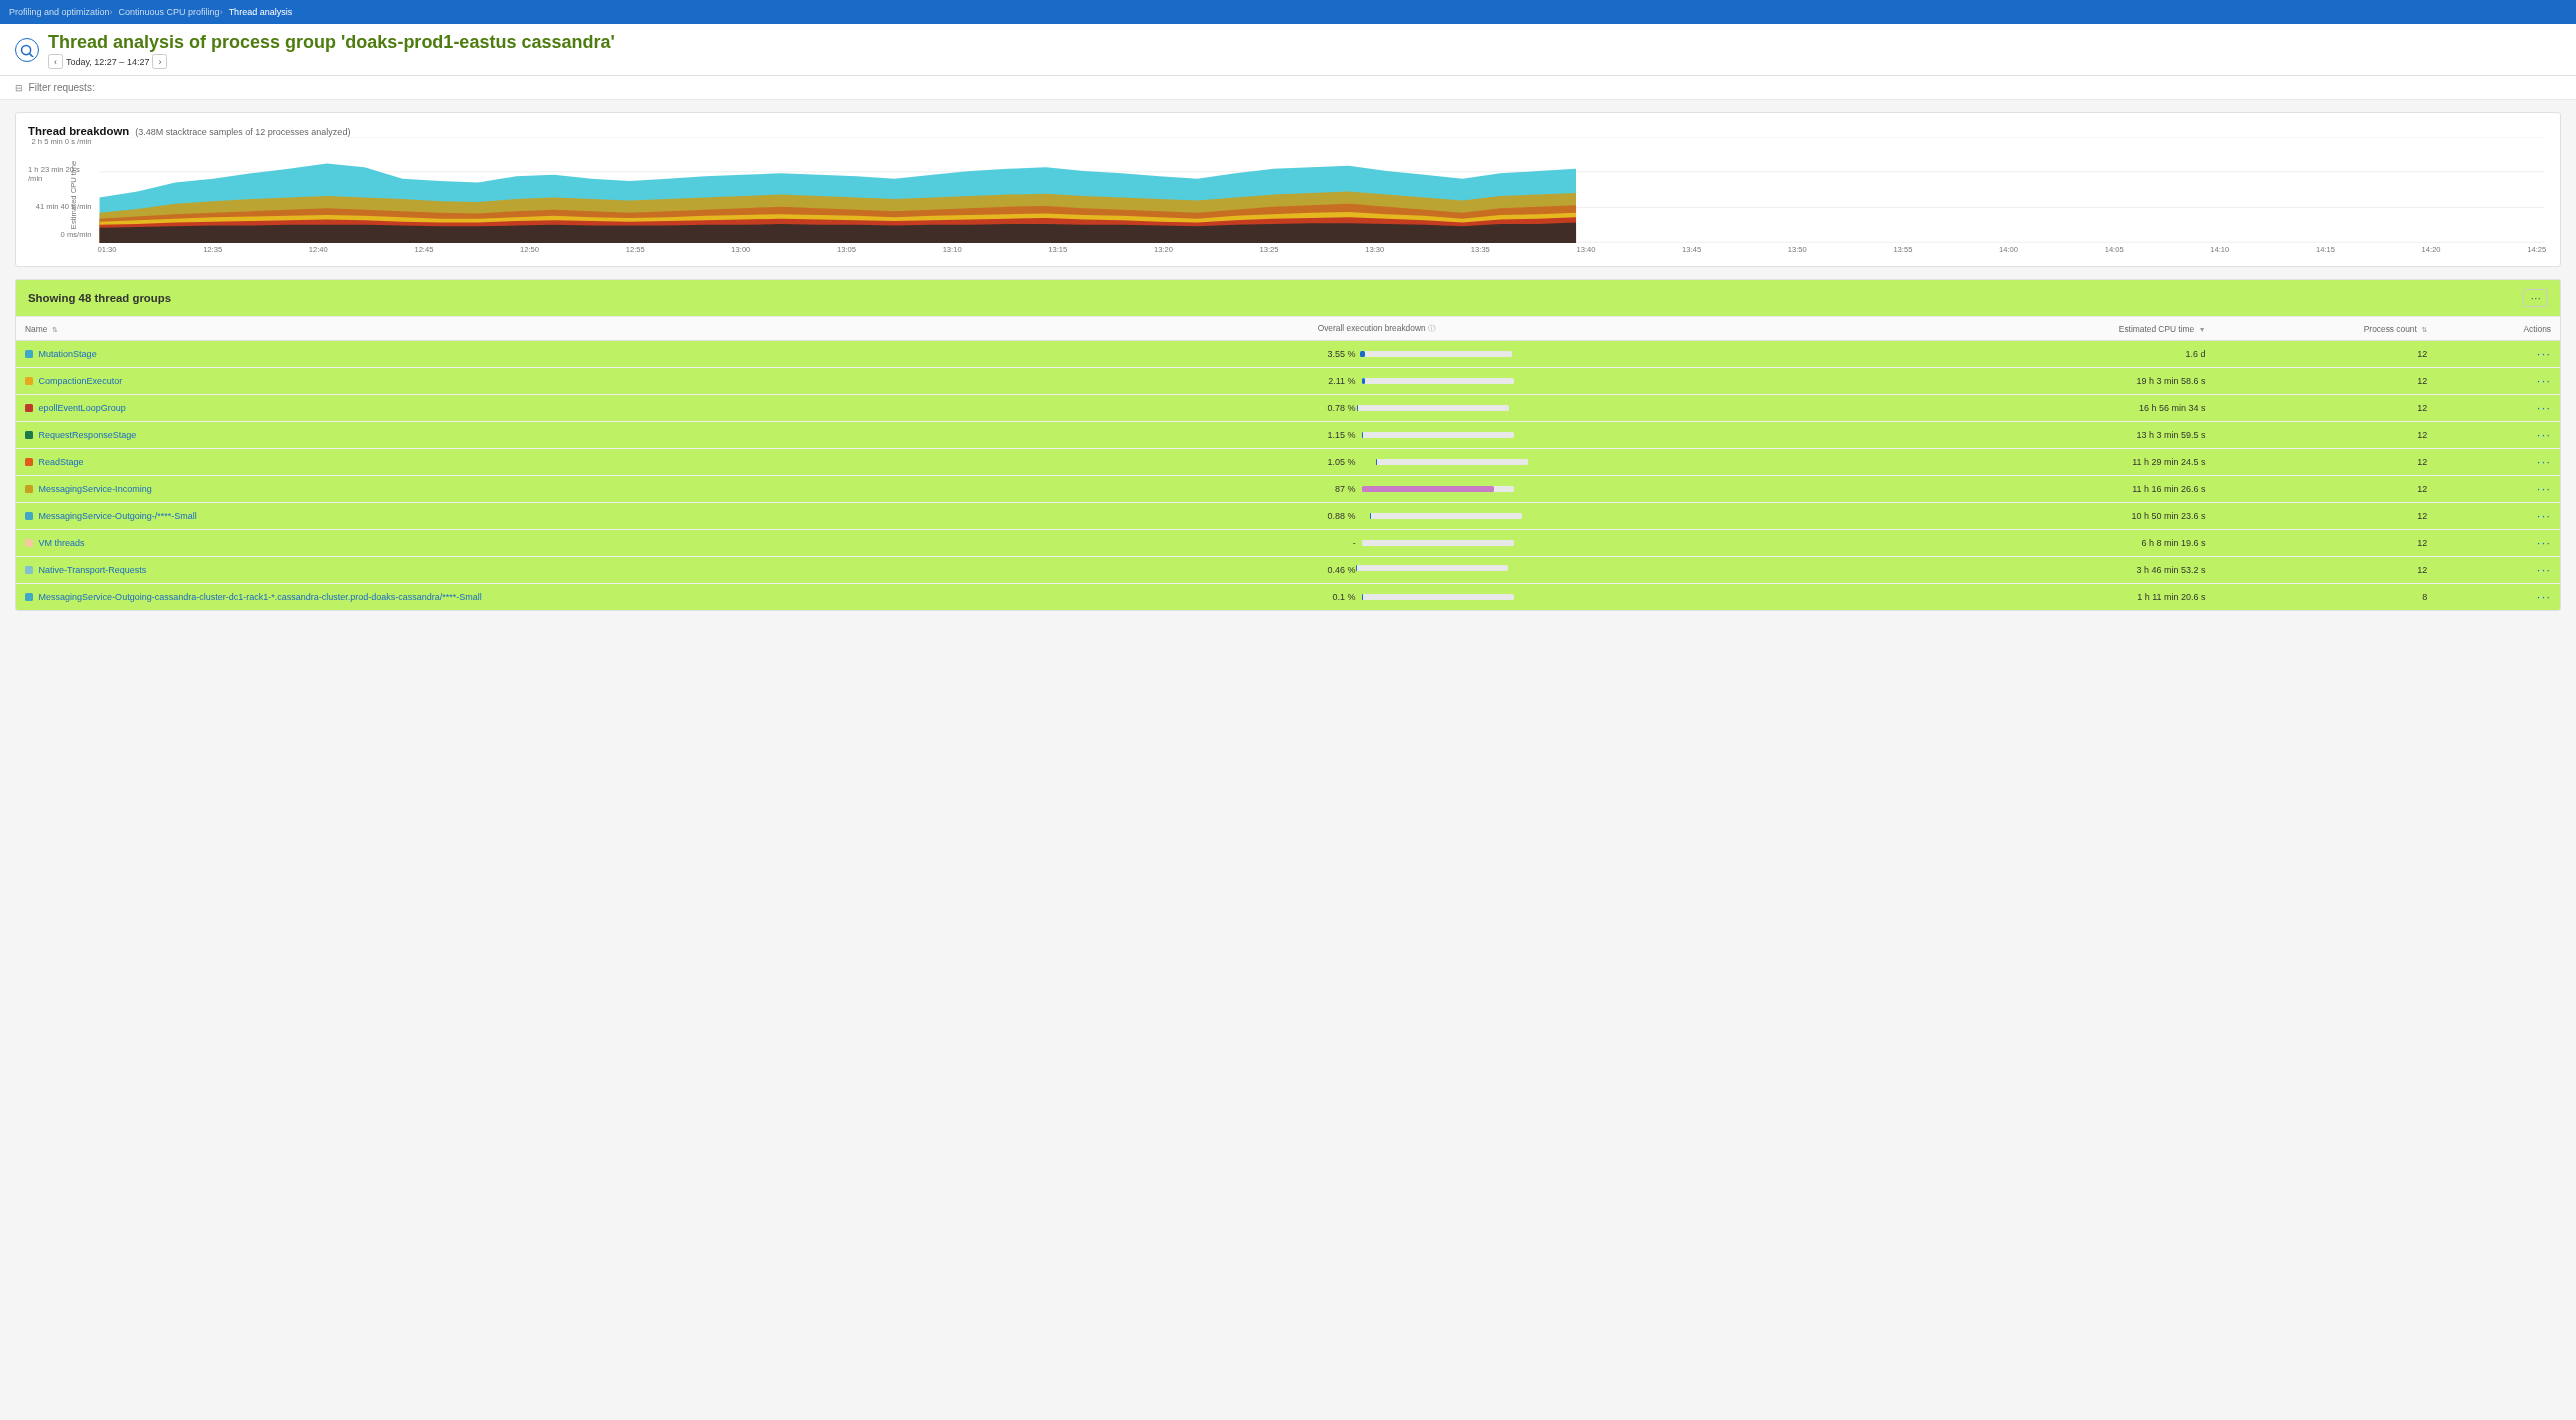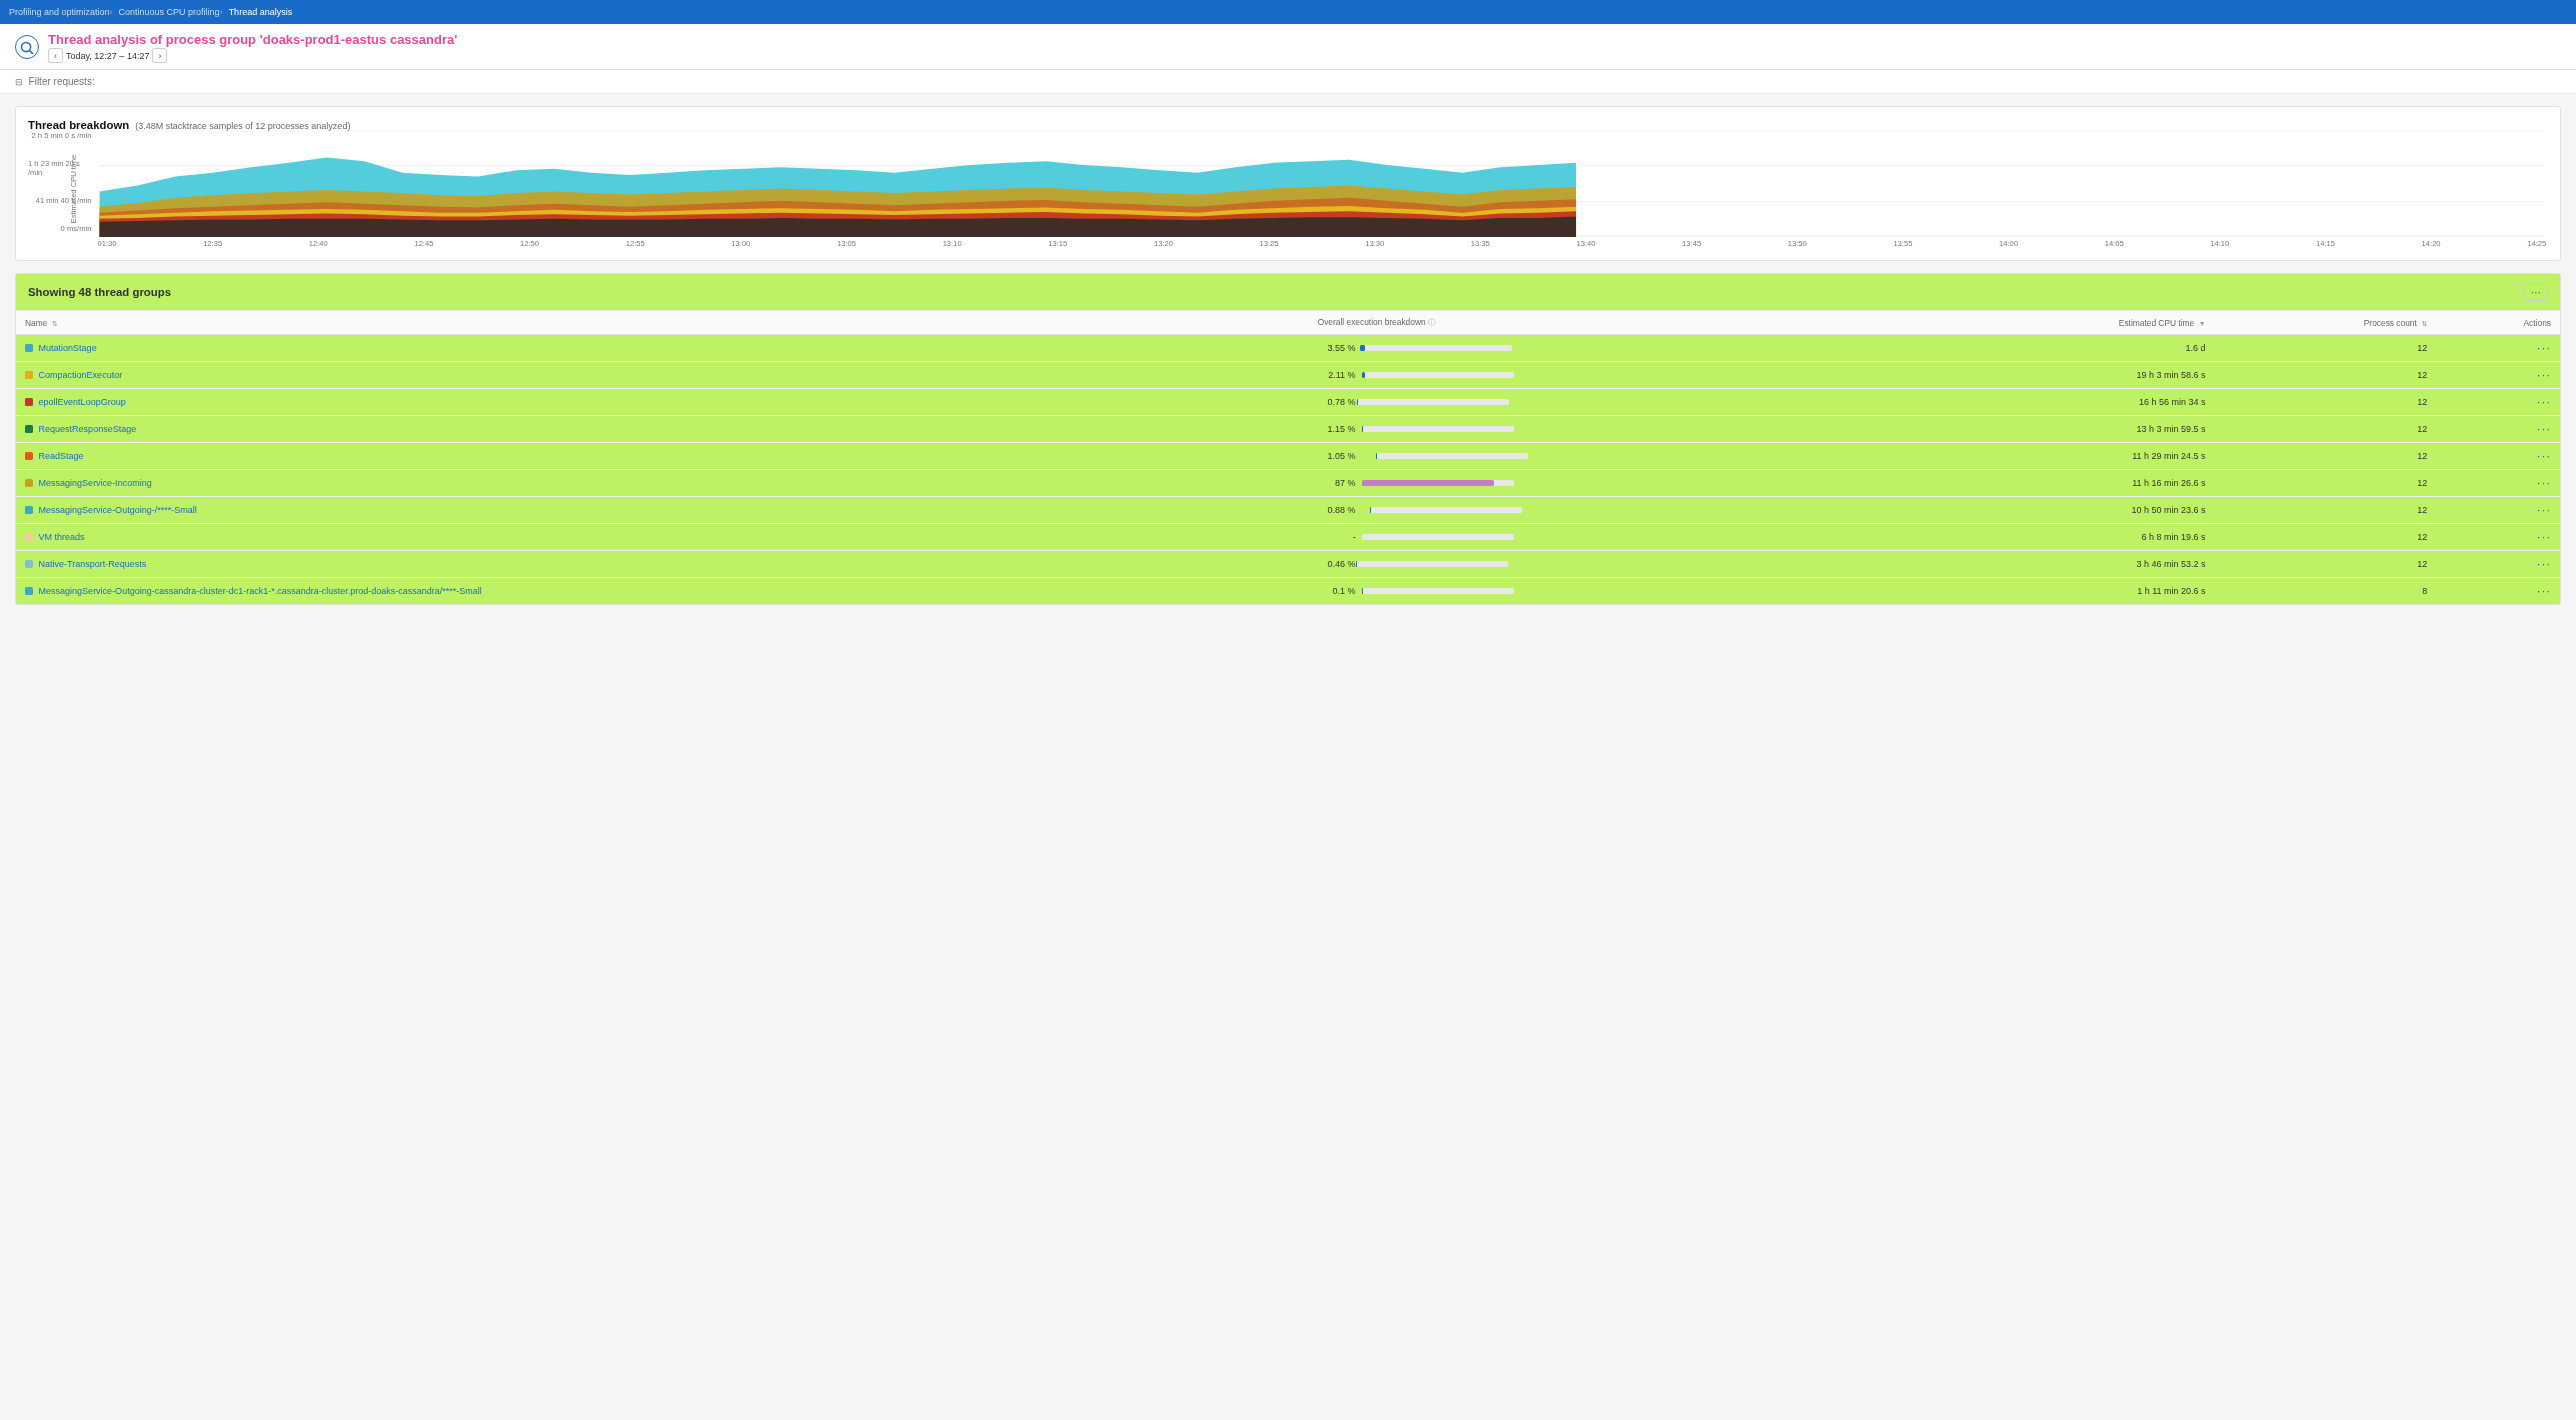--- a/index.html
+++ b/index.html
@@ -37,21 +37,21 @@
       gap: 9px;
     }
     .page-icon {
       width: 24px; height: 24px;
       border: 1.5px solid #1a6ac7;
       border-radius: 50%;
       display: flex; align-items: center; justify-content: center;
       color: #1a6ac7; font-size: 12px;
     }
     .page-title-block {}
-    .page-title { font-size: 13px; font-weight: 600; color: #ec4899; }
+    .page-title { font-size: 18px; font-weight: 600; color: #4d7c0f; }
     .page-subtitle { font-size: 9px; color: #666; margin-top: 1.5px; display: flex; align-items: center; gap: 3px; }
     .time-nav { display: flex; align-items: center; gap: 3px; }
     .time-nav button {
       background: none; border: 0.8px solid #ccc; border-radius: 2.3px;
       cursor: pointer; width: 15px; height: 15px; display: flex; align-items: center; justify-content: center;
       color: #555; font-size: 9px;
     }
     .time-range { font-size: 9px; color: #333; }
 
     
@@ -449,21 +449,21 @@
     </td>
   </tr>
             <tr>
     <td>
       <div class="thread-name-cell">
         <div class="color-dot" style="background:#80c0d0;"></div>
         <a class="thread-link">Native-Transport-Requests</a>
       </div>
     </td>
     <td>
-      <div style="display:flex; align-items:center; ">
+      <div style="display:flex; align-items:flex-start; ">
         <span class="pct-cell">0.46 %</span>
         <div class="bar-bg">
           <div class="bar-fill" style="width:0.7px; background:#1a6ac7;"></div>
         </div>
       </div>
     </td>
     <td class="cpu-time-cell">3 h 46 min 53.2 s</td>
     <td class="process-count-cell">12</td>
     <td class="actions-cell">
       <button class="action-btn">···</button>

